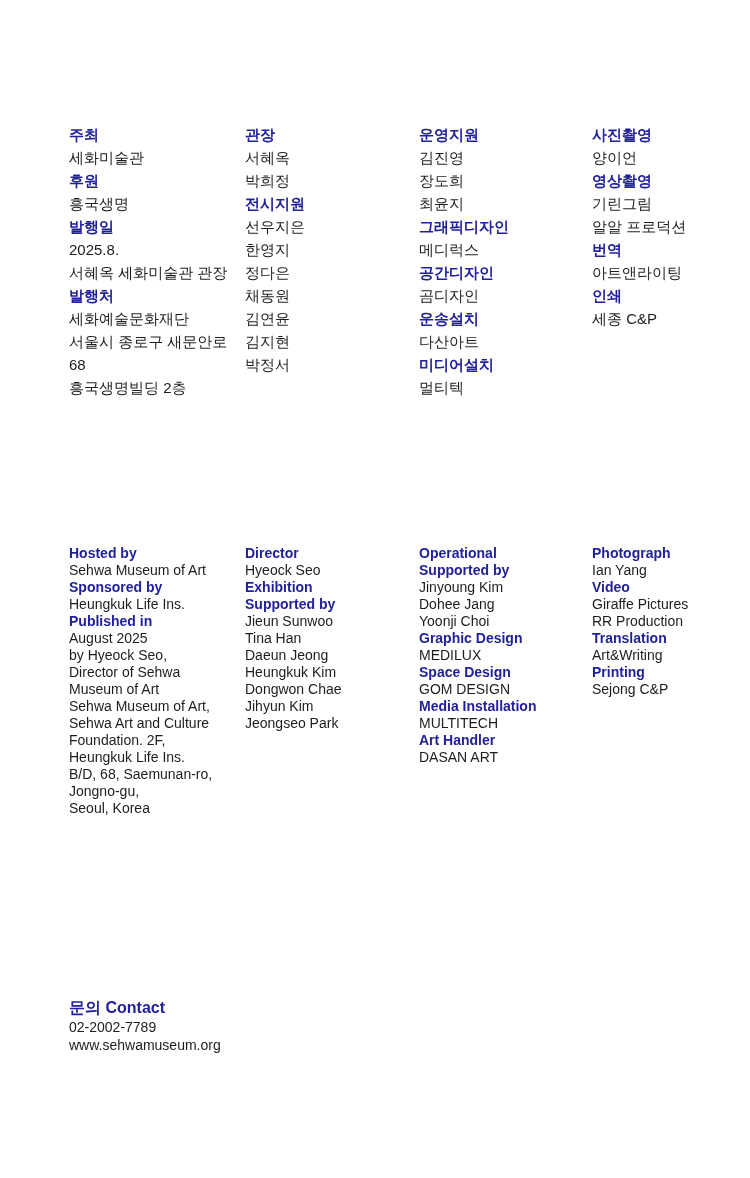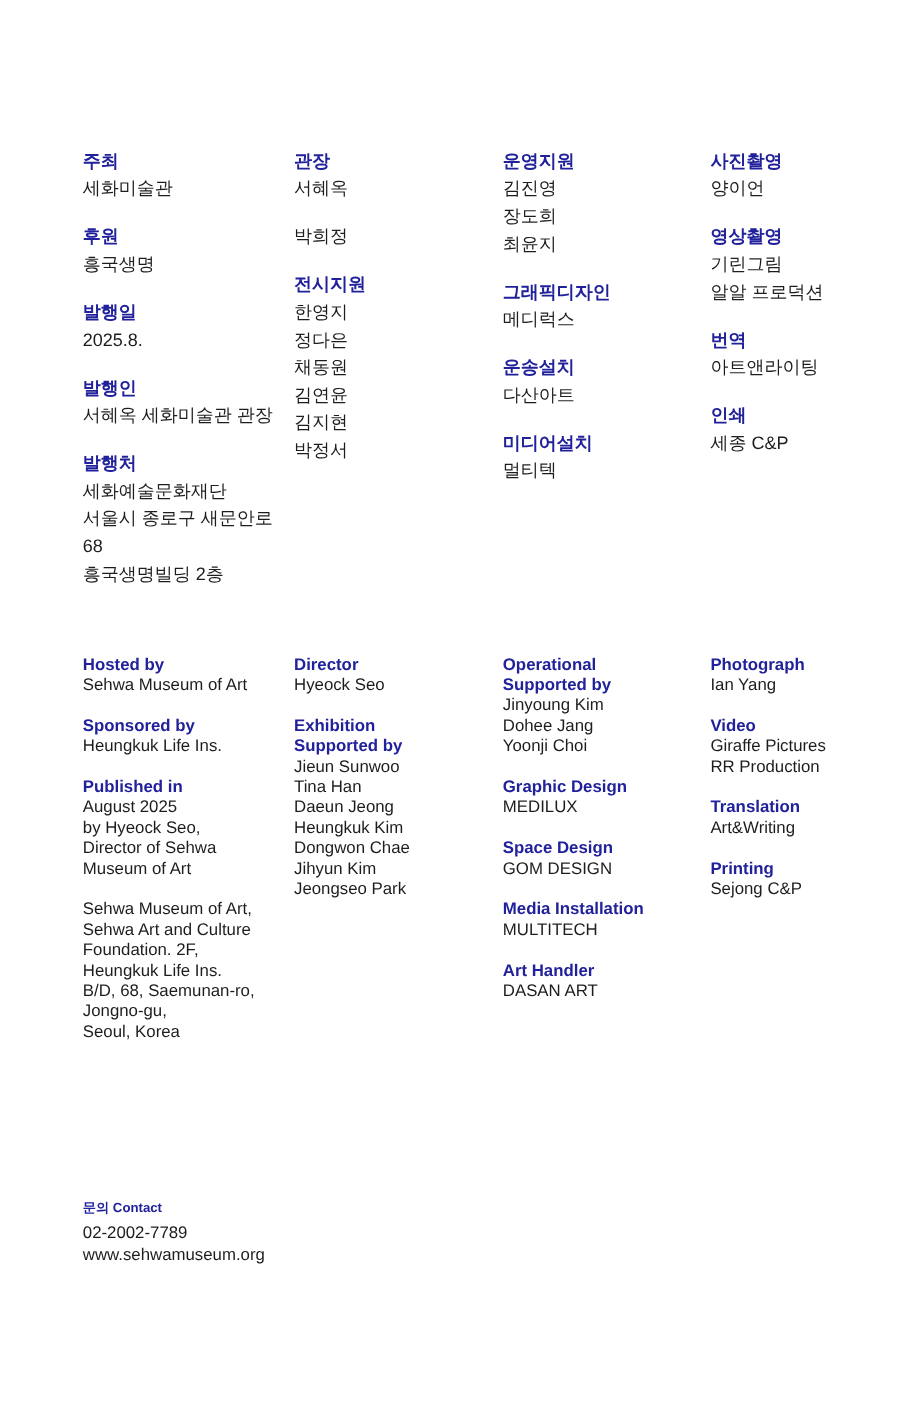--- a/index.html
+++ b/index.html
@@ -27,36 +27,36 @@
   .korean{
     top:123px;
     font-size:15px;
     line-height:23px;
   }
   .english{
     top:545px;
     font-size:14px;
     line-height:17px;
   }
-  .section{margin-top:17px;}
+  .section{}
   .section:first-child{margin-top:0;}
   .hdr{
     color:var(--heading);
     font-weight:700;
   }
   .line{color:var(--text);}
   .contact{
     position:absolute;
     left:69px;
     top:997px;
     font-size:14px;
     line-height:18px;
   }
   .contact .hdr{
-    font-size:11px;
+    font-size:16px;
     line-height:21px;
   }
 </style>
 </head>
 <body>
 
 <main>
 
   <section class="grid korean" id="korean-grid">
       <div class="col">
@@ -66,58 +66,62 @@
         </div>
         <div class="section">
           <div class="hdr">후원</div>
           <div class="line">흥국생명</div>
         </div>
         <div class="section">
           <div class="hdr">발행일</div>
           <div class="line">2025.8.</div>
         </div>
         <div class="section">
-          <div class="hdr">발행인</div>
           <div class="line">서혜옥 세화미술관 관장</div>
         </div>
         <div class="section">
           <div class="hdr">발행처</div>
           <div class="line">세화예술문화재단</div>
           <div class="line">서울시 종로구 새문안로 68</div>
           <div class="line">흥국생명빌딩 2층</div>
         </div>
       </div>
       <div class="col">
         <div class="section">
           <div class="hdr">관장</div>
           <div class="line">서혜옥</div>
         </div>
         <div class="section">
           <div class="line">박희정</div>
         </div>
         <div class="section">
           <div class="hdr">전시지원</div>
+          <div class="line">선우지은</div>
           <div class="line">한영지</div>
           <div class="line">정다은</div>
           <div class="line">채동원</div>
           <div class="line">김연윤</div>
           <div class="line">김지현</div>
           <div class="line">박정서</div>
         </div>
       </div>
       <div class="col">
         <div class="section">
           <div class="hdr">운영지원</div>
           <div class="line">김진영</div>
           <div class="line">장도희</div>
           <div class="line">최윤지</div>
         </div>
         <div class="section">
           <div class="hdr">그래픽디자인</div>
           <div class="line">메디럭스</div>
+        </div>
+        <div class="section">
+          <div class="hdr">공간디자인</div>
+          <div class="line">곰디자인</div>
         </div>
         <div class="section">
           <div class="hdr">운송설치</div>
           <div class="line">다산아트</div>
         </div>
         <div class="section">
           <div class="hdr">미디어설치</div>
           <div class="line">멀티텍</div>
         </div>
       </div>

